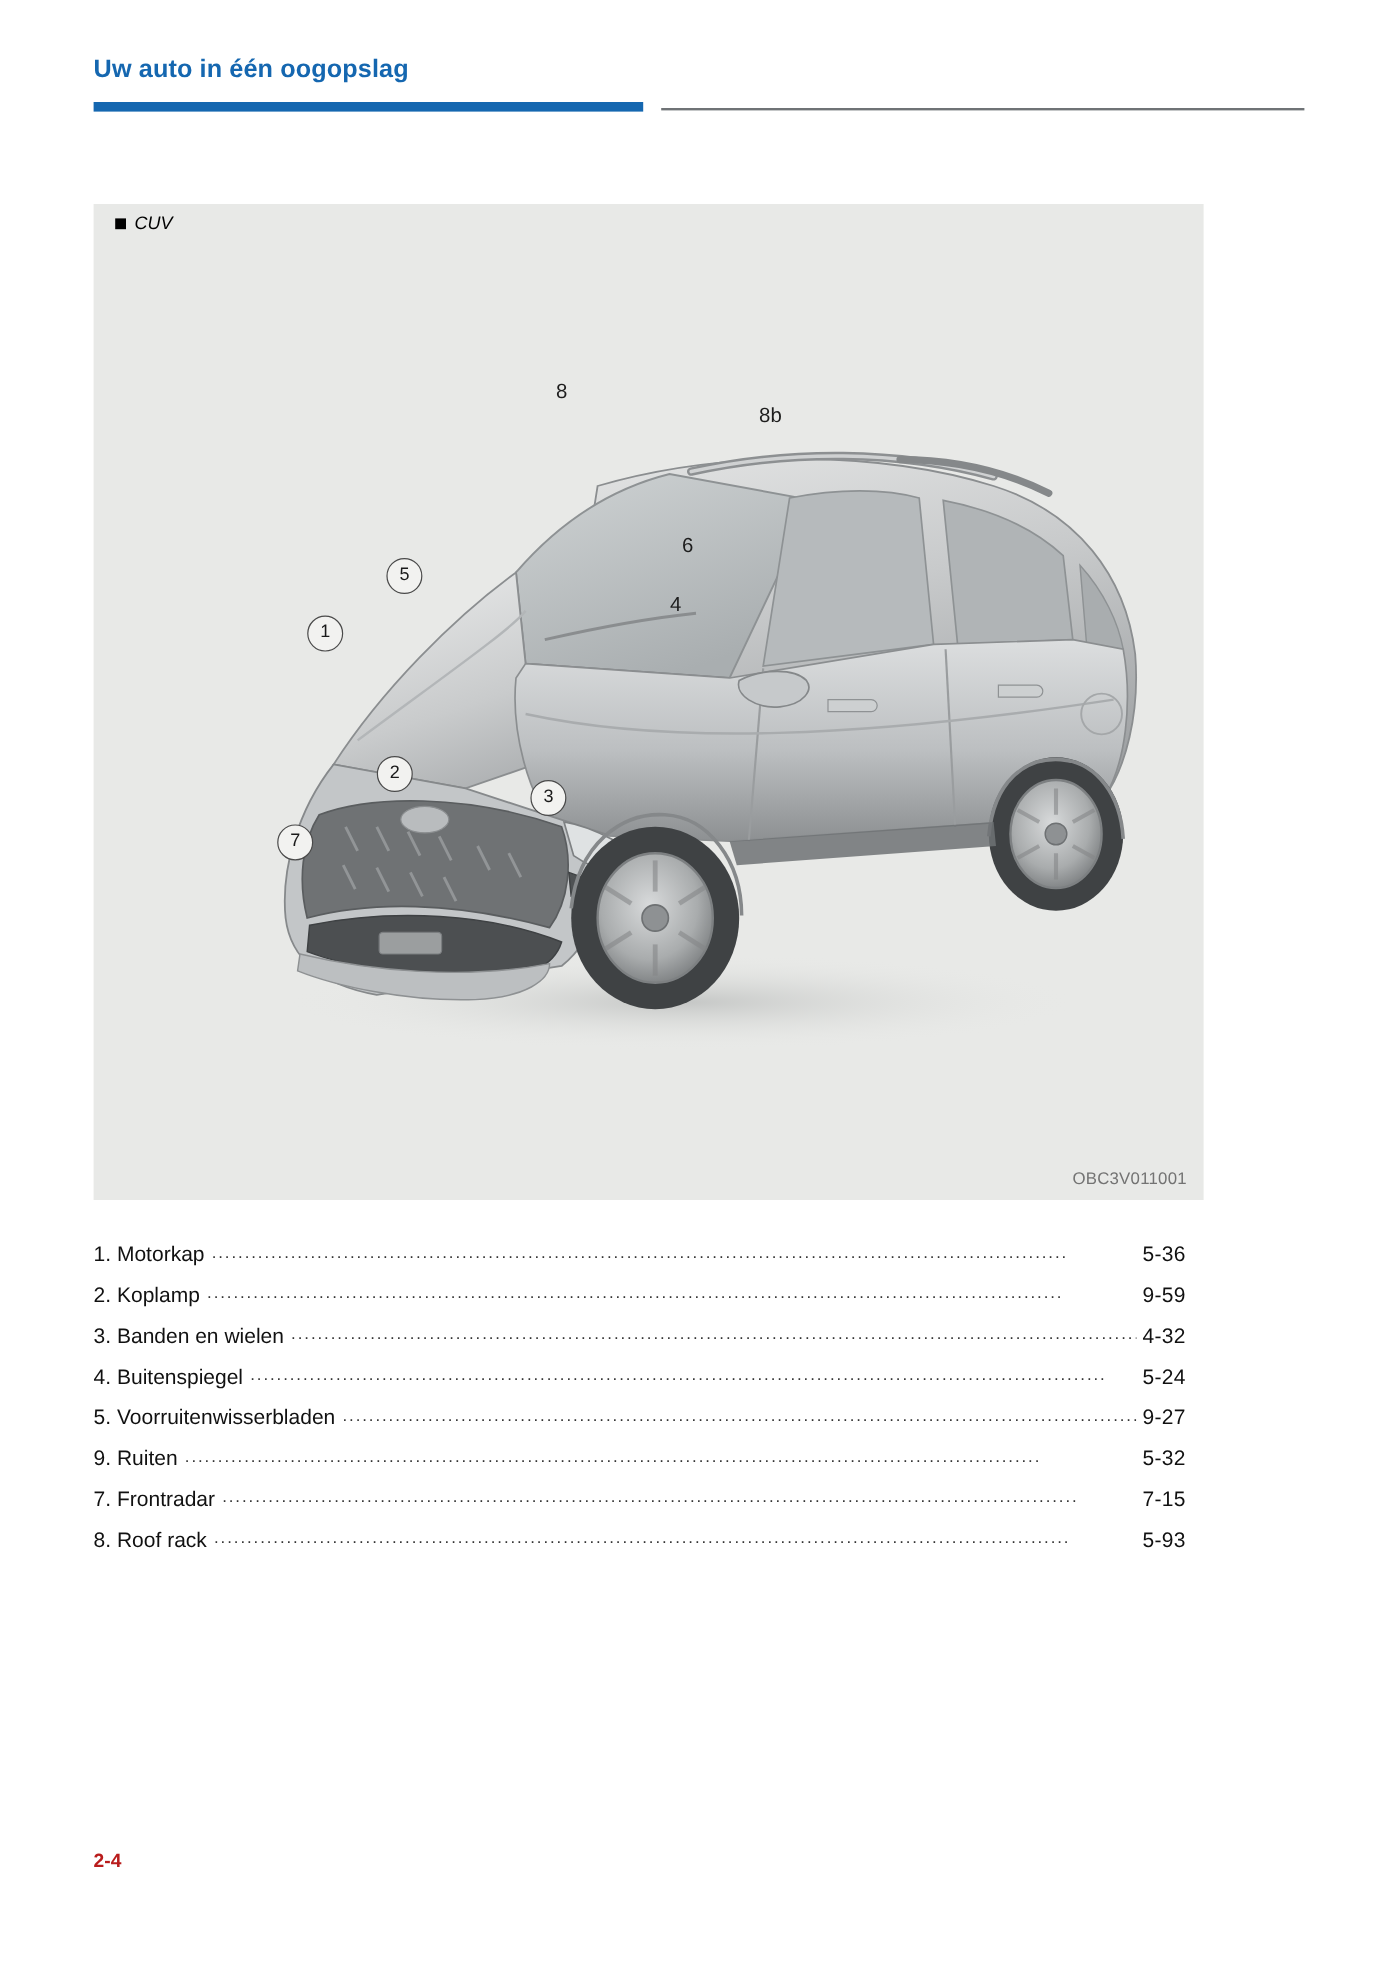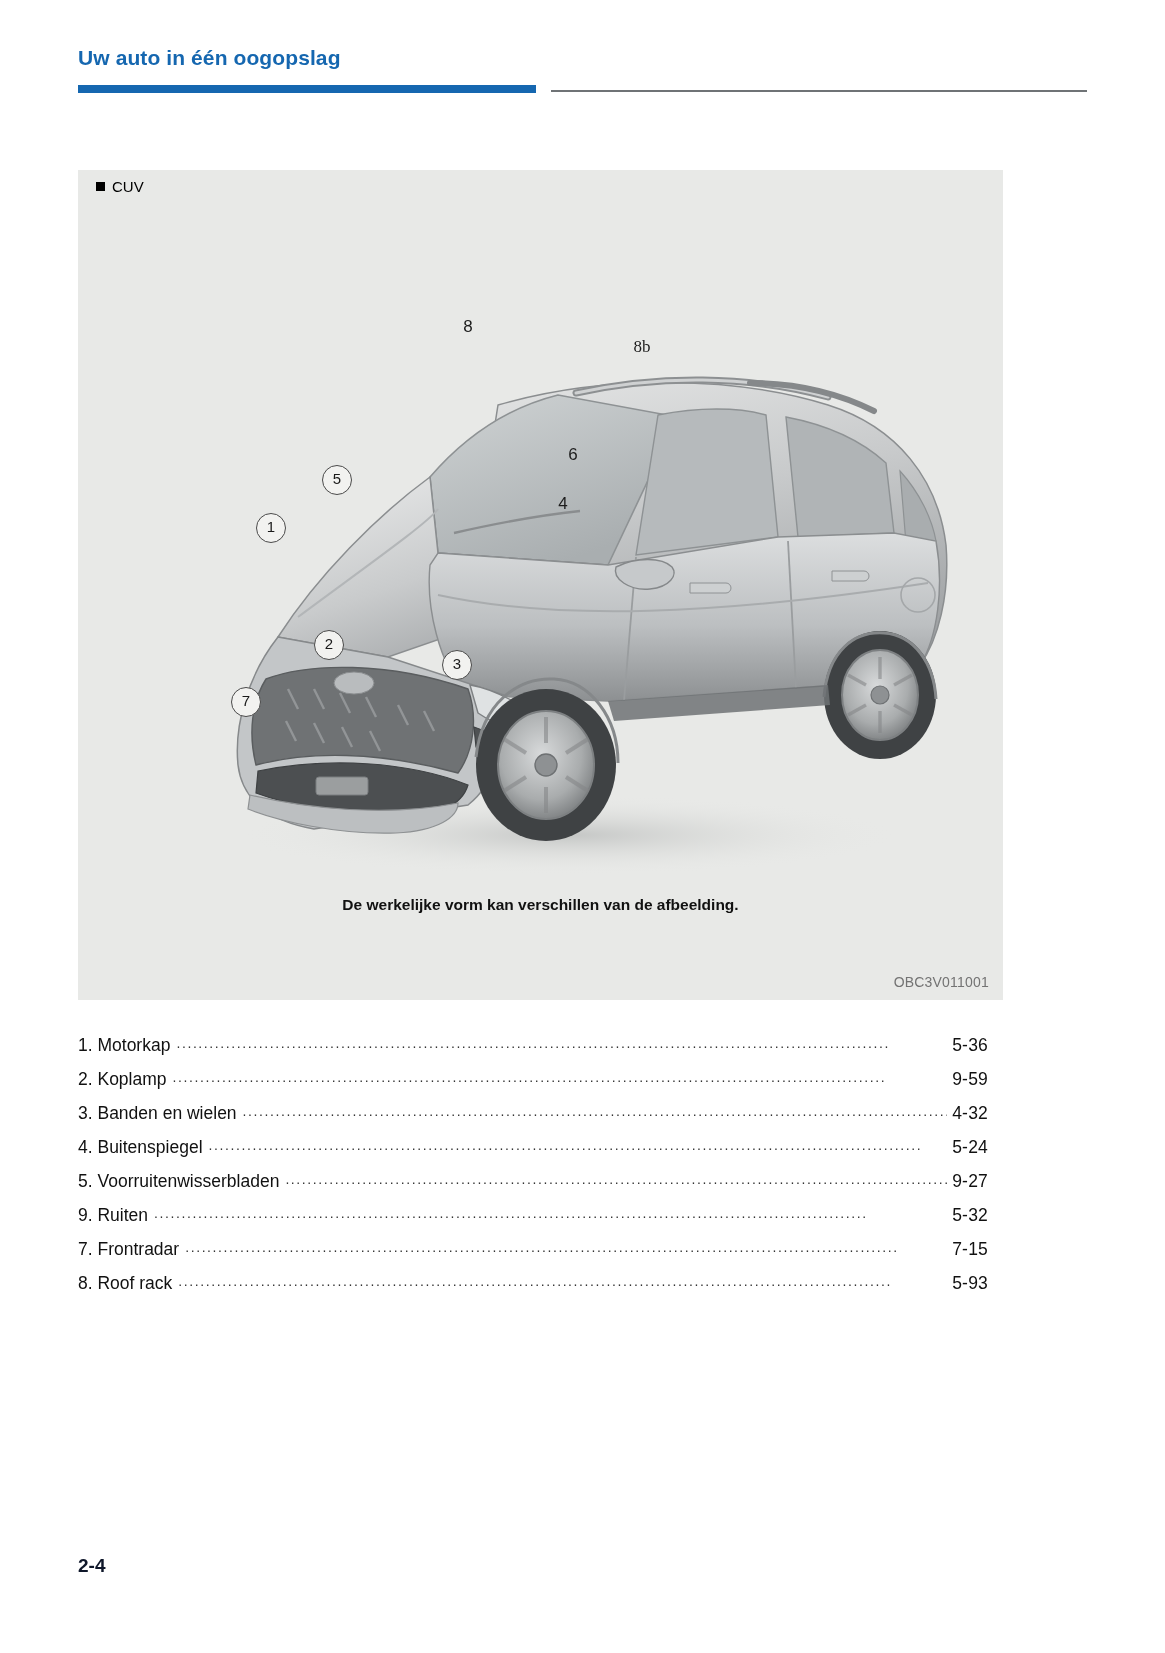--- a/index.html
+++ b/index.html
@@ -63,20 +63,21 @@
   }
   .figure-caption-top {
     position: absolute;
     left: 18px;
     top: 8px;
     font-size: 15px;
     color: #000;
     display: flex;
     align-items: center;
     gap: 7px;
+    font-style: italic;
   }
   .square-bullet {
     display: inline-block;
     width: 9px;
     height: 9px;
     background: #000;
   }
   .figure-note {
     position: absolute;
     left: 0;
@@ -154,24 +155,23 @@
     letter-spacing: 1.6px;
     font-size: 14px;
   }
   .toc-page { padding-left: 3px; letter-spacing: 0.2px; }
 
   
   .page-number {
     position: absolute;
     left: 78px;
     top: 1543px;
-    font-size: 19px;
+    font-size: 16px;
     font-weight: bold;
-    color: #0f172a;
-    margin-top: 12px;
+    color: #b91c1c;
   }
 </style>
 </head>
 <body>
 
 <div class="page-header">
   <div class="header-title">Uw auto in één oogopslag</div>
   <div class="header-rule-thick"></div>
   <div class="header-rule-thin"></div>
 </div>
@@ -312,31 +312,30 @@
 
       <path d="M338 492 C 344 438, 380 412, 416 414 C 452 416, 480 452, 480 498" fill="none" stroke="#85888a" stroke-width="3"></path>
       <path d="M686 432 C 690 386, 716 366, 746 368 C 776 370, 796 398, 798 434" fill="none" stroke="#85888a" stroke-width="3"></path>
 
       <path d="M470 436 L 690 420 L 692 440 L 476 456 Z" fill="#6f7274" opacity="0.85"></path>
 
       <path d="M316 268 C 360 258, 404 250, 442 246" fill="none" stroke="#8a8d8f" stroke-width="2.4"></path>
     </svg>
 
     <div class="callout plain" style="left:316px; top:48px;">8</div>
-    <div class="callout plain" style="left:490px; top:68px;font-family:Liberation Serif, serif;">8b</div>
+    <div class="callout plain" style="left:490px; top:68px;">8b</div>
     <div class="callout plain" style="left:421px; top:176px;">6</div>
     <div class="callout" style="left:184px; top:200px;">5</div>
     <div class="callout plain" style="left:411px; top:225px;">4</div>
     <div class="callout" style="left:118px; top:248px;">1</div>
     <div class="callout" style="left:176px; top:365px;">2</div>
     <div class="callout" style="left:304px; top:385px;">3</div>
     <div class="callout" style="left:93px;  top:422px;">7</div>
   </div>
 
-  <div class="figure-note">De werkelijke vorm kan verschillen van de afbeelding.</div>
   <div class="figure-code">OBC3V011001</div>
 </div>
 
 <div class="toc">
 
   <div class="toc-row">
     <span class="toc-label">1. Motorkap</span>
     <span class="toc-dots">..................................................................................................................................</span>
     <span class="toc-page">5-36</span>
   </div>

